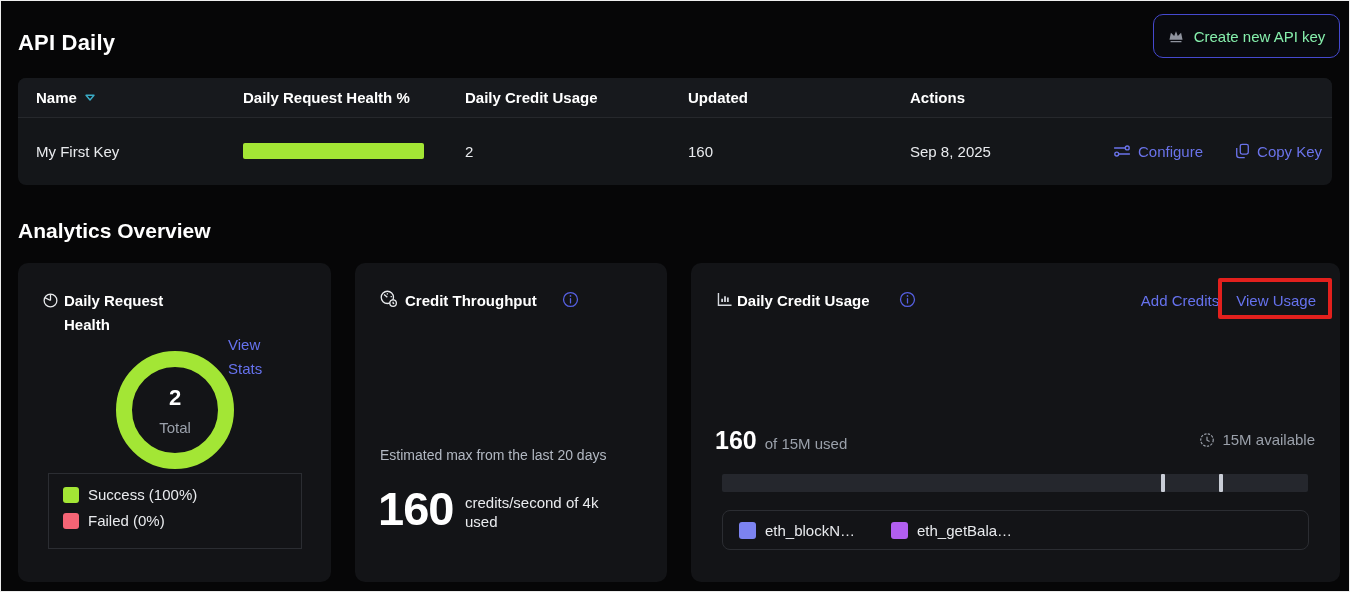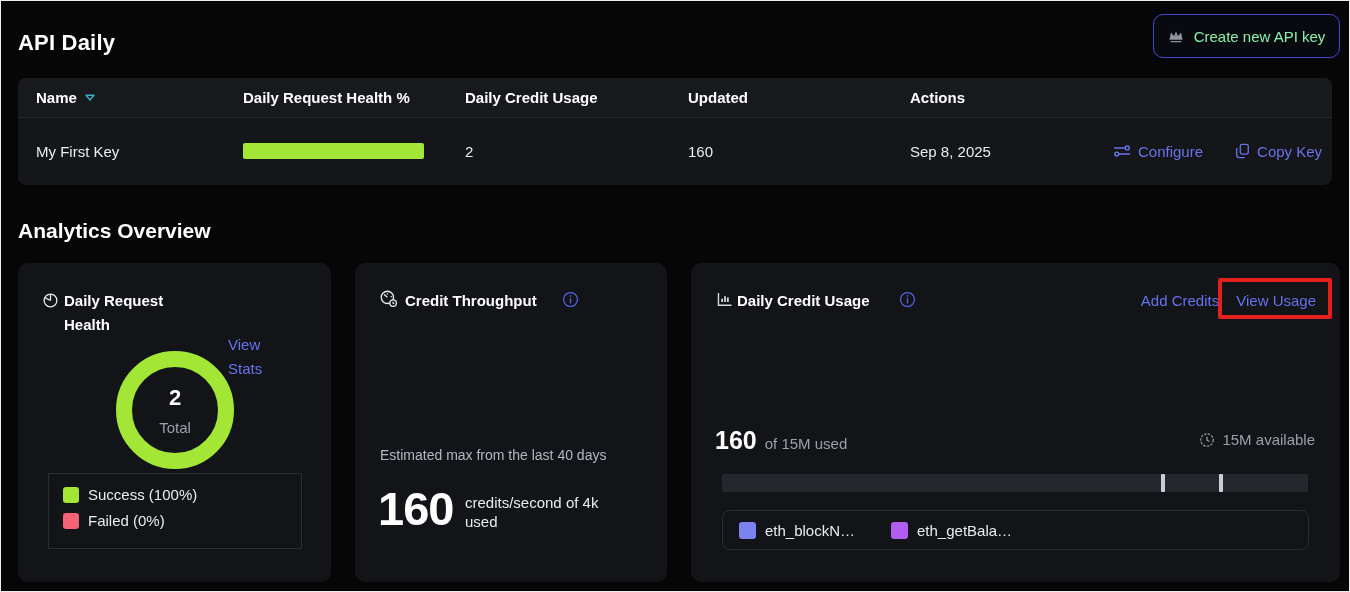--- a/index.html
+++ b/index.html
@@ -174,21 +174,21 @@
         </svg>
     </span>
     <div class="card-title c2-title">Credit Throughput</div>
     <span class="c2-info">
       <svg width="17" height="17" viewBox="0 0 20 20" fill="none" stroke="#5660e2" stroke-width="1.5">
           <circle cx="10" cy="10" r="8.2"></circle>
           <path d="M10 9 v5" stroke-linecap="round"></path>
           <circle cx="10" cy="5.8" r="1" fill="#5660e2" stroke="none"></circle>
         </svg>
     </span>
-    <div class="c2-sub">Estimated max from the last 40 days</div>
+    <div class="c2-sub">Estimated max from the last 20 days</div>
     <div class="c2-value">160</div>
     <div class="c2-suffix">credits/second of 4k used</div>
   </div>
 
   <div class="card card3">
     <span class="card-head-icon c3-icon">
       <svg width="18" height="17" viewBox="0 0 22 20" fill="none" stroke="#d6d9df" stroke-width="1.7">
           <path d="M3 2 v15 h16"></path>
           <path d="M7.5 13 v-4 M11 13 v-7 M14.5 13 v-5.5" stroke-width="2.2"></path>
         </svg>

